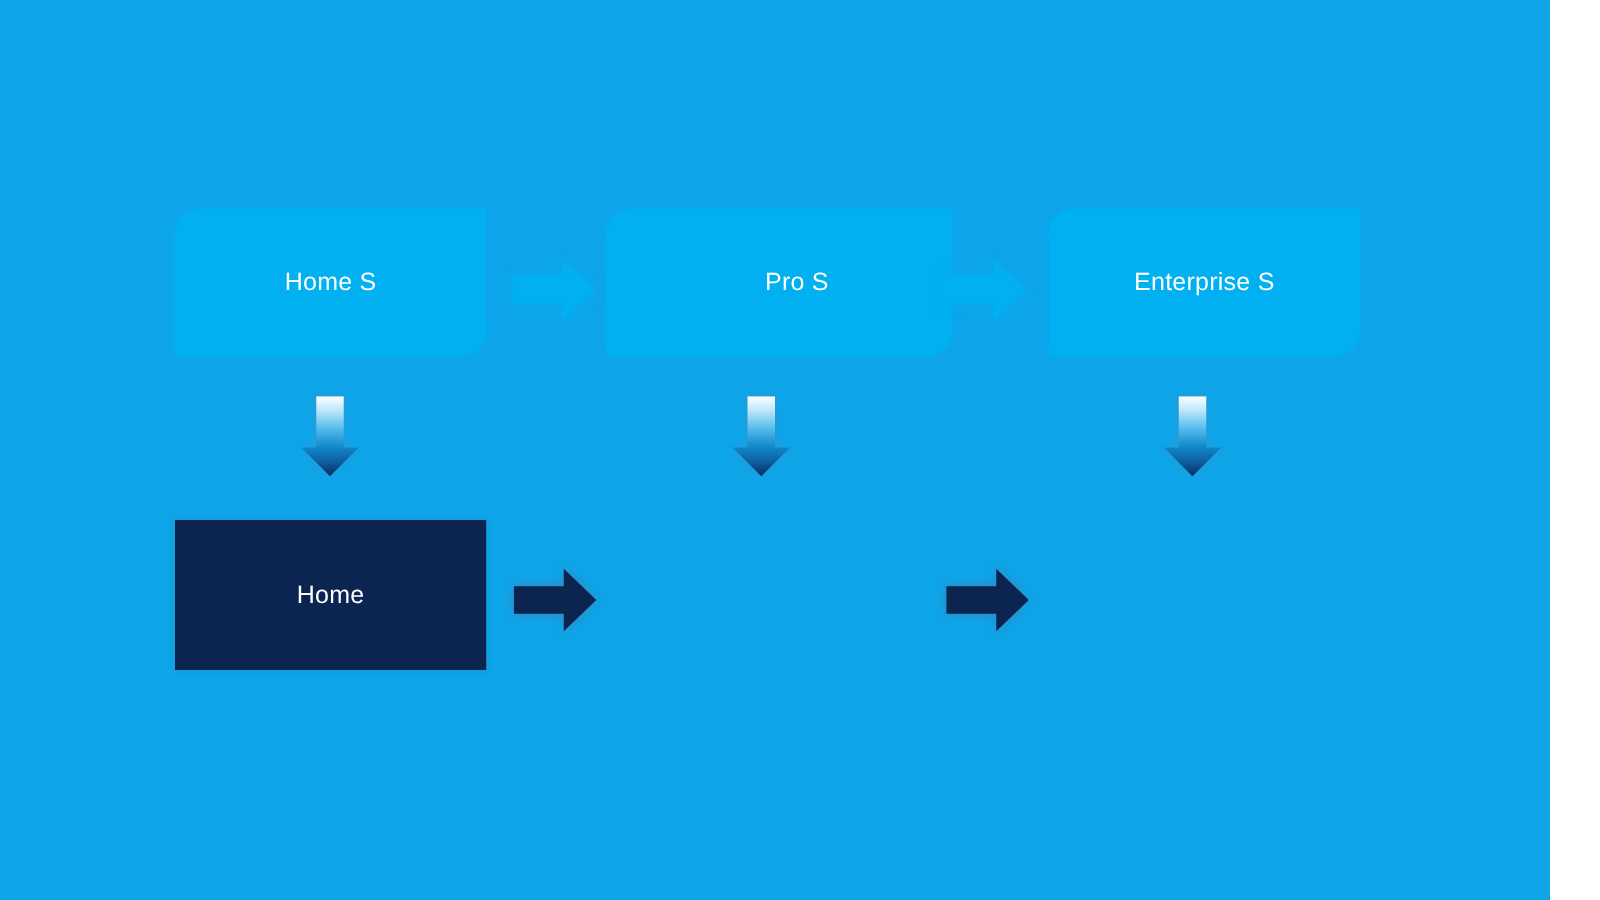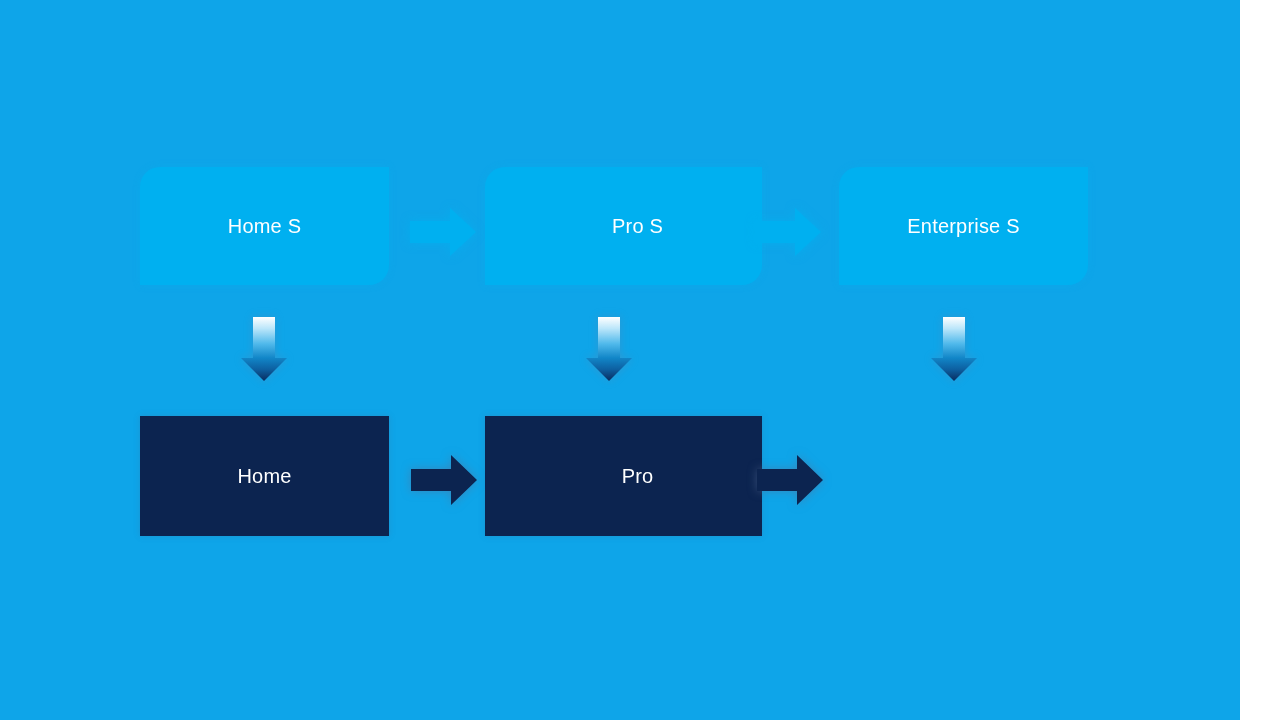--- a/index.html
+++ b/index.html
@@ -112,23 +112,20 @@
   <svg class="arrow arrow-down dn2" width="46" height="64" viewBox="0 0 46 64">
     <polygon points="12,0 34,0 34,41 46,41 23,64 0,41 12,41" fill="url(#downGrad)"></polygon>
   </svg>
   <svg class="arrow arrow-down dn3" width="46" height="64" viewBox="0 0 46 64">
     <polygon points="12,0 34,0 34,41 46,41 23,64 0,41 12,41" fill="url(#downGrad)"></polygon>
   </svg>
 
   <div class="node node-bottom col1">
     <span>Home</span>
   </div>
-  <div class="node node-bottom col2">
-    <span>Pro</span>
-  </div>
 
   <svg class="arrow arrow-right-dark ad1" width="66" height="50" viewBox="0 0 66 50">
     <polygon points="0,14 40,14 40,0 66,25 40,50 40,36 0,36" fill="#0C2450"></polygon>
   </svg>
   <svg class="arrow arrow-right-dark ad2" width="66" height="50" viewBox="0 0 66 50">
     <polygon points="0,14 40,14 40,0 66,25 40,50 40,36 0,36" fill="#0C2450"></polygon>
   </svg>
 
 </div>
 

